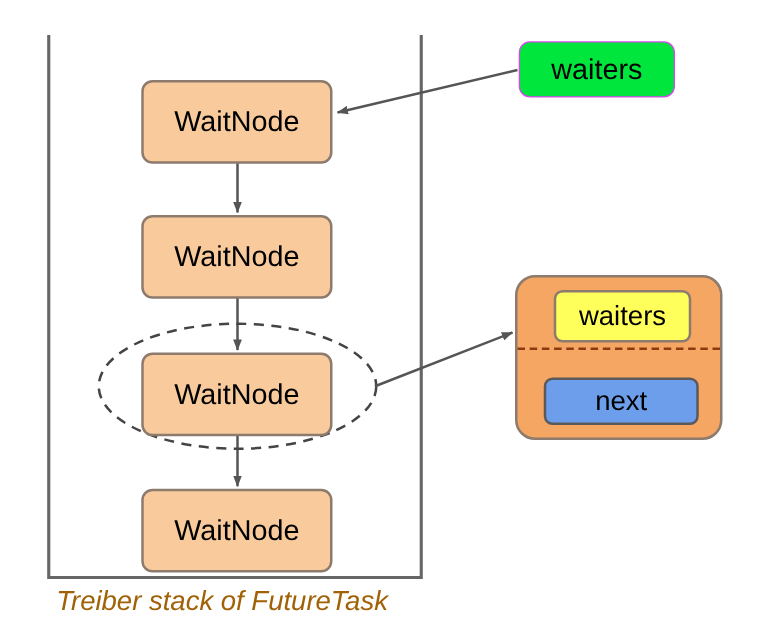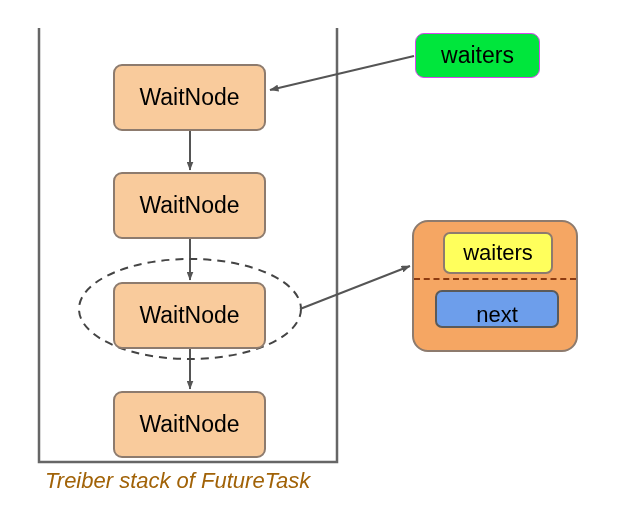--- a/index.html
+++ b/index.html
@@ -90,26 +90,25 @@
   .field-thread {
     left: 29px;
     top: 10px;
     width: 110px;
     height: 42px;
     background: #ffff5c;
     border: 2px solid #8d7b6e;
   }
   .field-next {
     left: 21px;
-    top: 68px;
+    top: 80px;
     width: 124px;
     height: 38px;
     background: #6d9eeb;
     border: 2px solid #5a5a5a;
-    align-items: flex-end;
   }
 
   .caption {
     position: absolute;
     left: 45px;
     top: 468px;
     font-size: 22px;
     color: #a16207;
     white-space: nowrap;
     font-style: italic;

